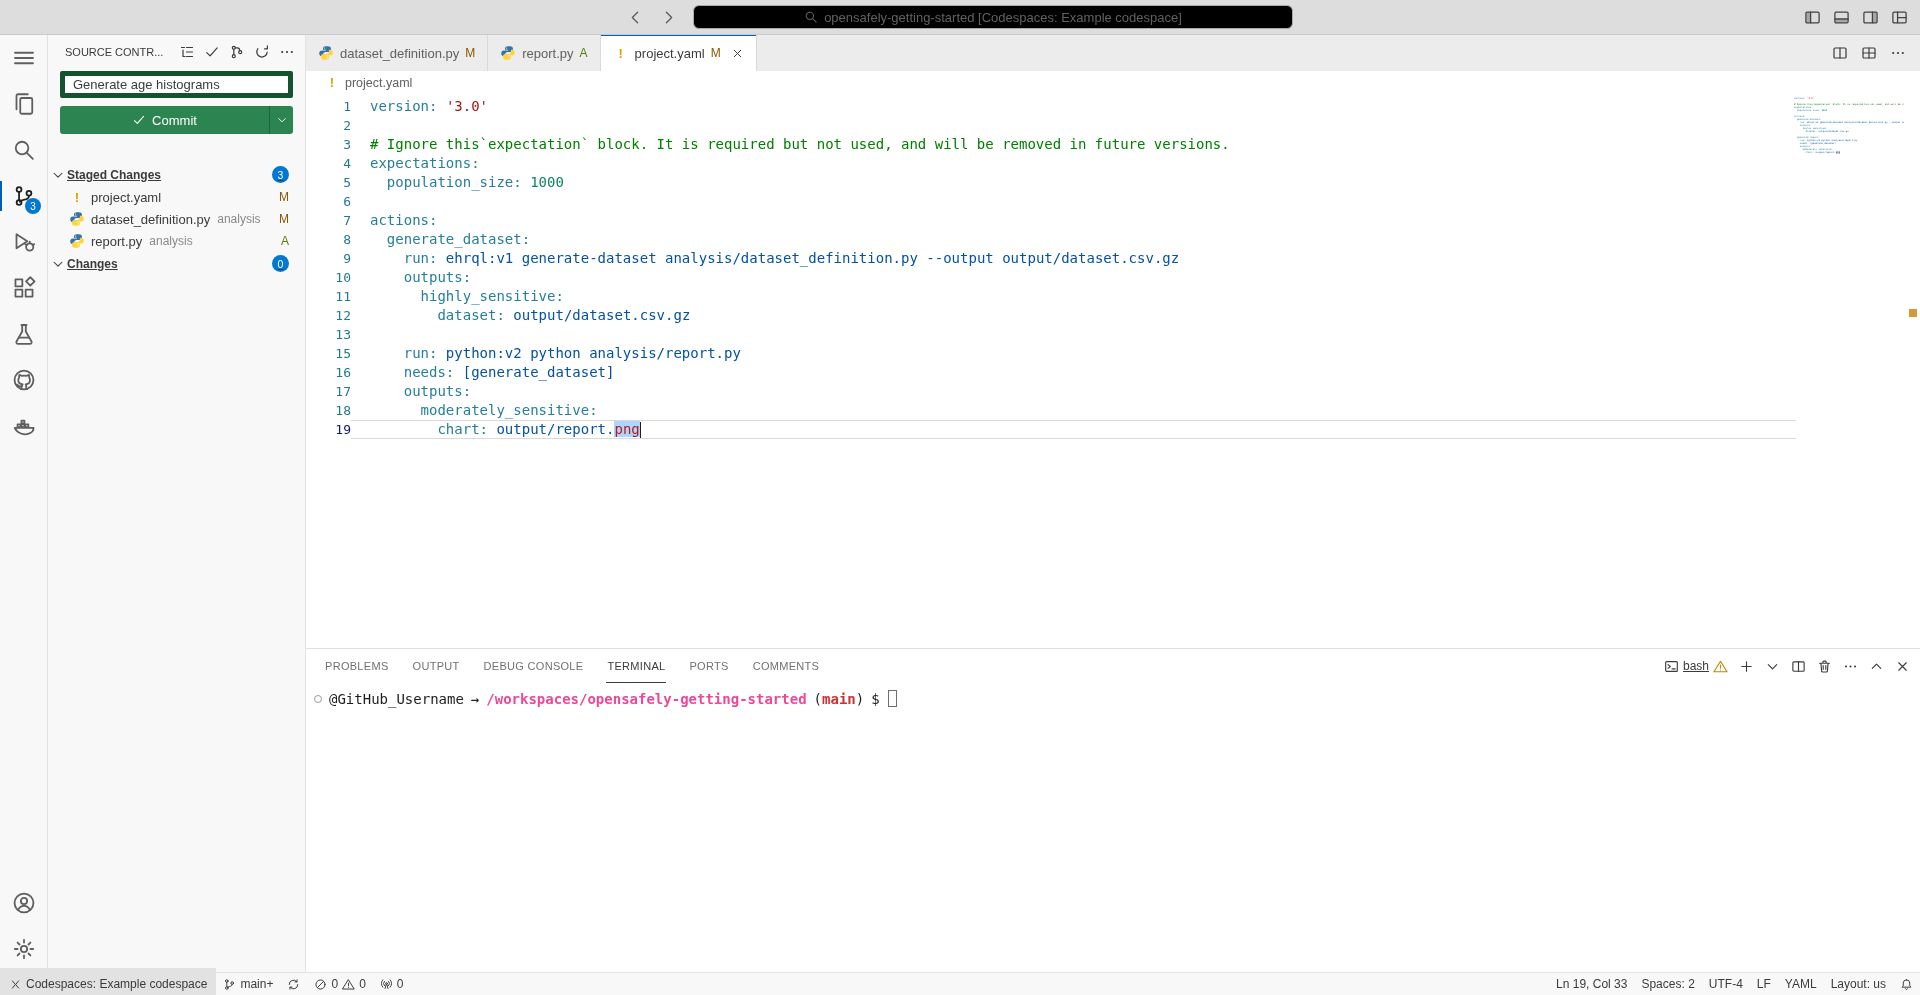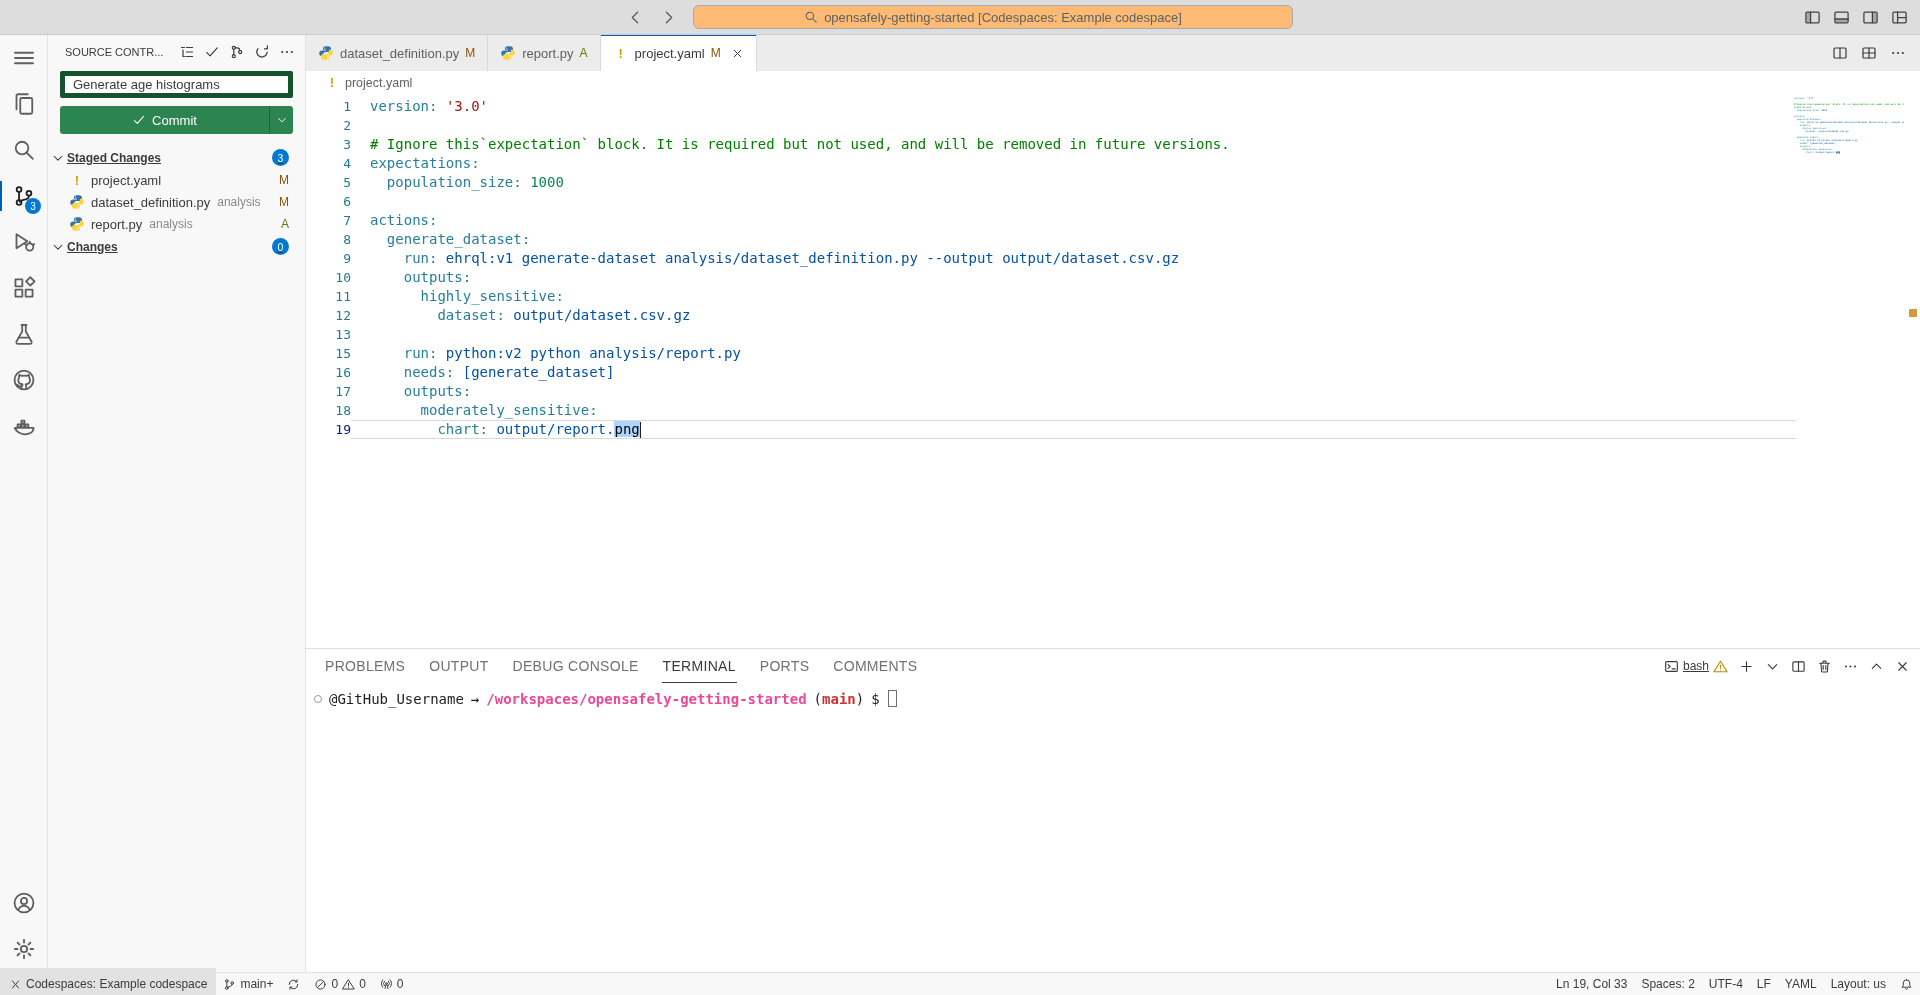--- a/index.html
+++ b/index.html
@@ -10,21 +10,21 @@
     display:flex;flex-direction:column;user-select:none;
   }
   .icon{display:inline-flex;align-items:center;justify-content:center;}
   .icon svg{width:16px;height:16px;display:block;}
 
   
   .titlebar{height:35px;background:#dddddd;border-bottom:1px solid #cacaca;
     display:flex;align-items:center;justify-content:center;position:relative;flex:none;}
   .nav-arrows{display:flex;gap:16px;margin-right:16px;color:#5a5a5a;}
   .nav-arrows .icon svg{width:17px;height:17px;}
-  .cmd-center{width:600px;height:24px;background:#fdba74;border:1px solid #a9a9a9;border-radius:6px;
+  .cmd-center{width:600px;height:24px;background:#000000;border:1px solid #a9a9a9;border-radius:6px;
     display:flex;align-items:center;justify-content:center;gap:6px;color:#616161;font-size:13px;}
   .cmd-center .icon svg{width:14px;height:14px;}
   .tb-right{position:absolute;right:12px;display:flex;gap:12px;color:#424242;}
   .tb-right .icon svg{width:17px;height:17px;}
 
   
   .middle{flex:1;display:flex;min-height:0;}
 
   
   .activitybar{width:48px;background:#f8f8f8;border-right:1px solid #e2e2e2;
@@ -37,21 +37,21 @@
   .ab-badge{position:absolute;right:6px;bottom:5px;min-width:16px;height:16px;padding:0 4px;border-radius:9px;
     background:#0078d4;color:#fff;font-size:10px;display:flex;align-items:center;justify-content:center;}
 
   
   .sidebar{width:258px;background:#f8f8f8;border-right:1px solid #e2e2e2;display:flex;flex-direction:column;flex:none;}
   .sc-header{height:34px;display:flex;align-items:center;padding:0 10px 0 17px;}
   .sc-title{font-size:11px;color:#3b3b3b;flex:1;white-space:nowrap;overflow:hidden;}
   .sc-icons{display:flex;gap:9px;color:#3b3b3b;}
   .commit-input{margin:2px 12px 0;height:27px;border:5px solid #14532d;border-radius:2px;background:#fff;
     padding:0 8px;font-size:13px;color:#3b3b3b;font-family:"Liberation Sans",sans-serif;outline:none;width:calc(100% - 24px);}
-  .commit-btn{margin:8px 12px 0;height:28px;border-radius:3px;background:#2c8550;color:#fff;display:flex;align-items:stretch;cursor:pointer;overflow:hidden;}
+  .commit-btn{margin:8px 12px 17px;height:28px;border-radius:3px;background:#2c8550;color:#fff;display:flex;align-items:stretch;cursor:pointer;overflow:hidden;}
   .commit-main{flex:1;display:flex;align-items:center;justify-content:center;gap:6px;font-size:13px;}
   .commit-main .icon svg{width:14px;height:14px;}
   .commit-drop{width:24px;display:flex;align-items:center;justify-content:center;border-left:1px solid rgba(0,0,0,.25);}
   .commit-drop svg{width:12px;height:12px;}
   .scm-sections{margin-top:12px;flex:1;overflow:hidden;}
   .section-header{height:23px;display:flex;align-items:center;padding:0 16px 0 3px;font-weight:700;font-size:12px;color:#3b3b3b;cursor:pointer;text-decoration:underline;}
   .section-header .icon svg{width:14px;height:14px;}
   .section-header .sec-label{margin-left:2px;flex:1;}
   .sec-badge{min-width:17px;height:17px;padding:0 5px;border-radius:9px;background:#0078d4;color:#fff;
     font-size:10.5px;font-weight:400;display:flex;align-items:center;justify-content:center;}
@@ -79,32 +79,32 @@
   .code-area{height:554px;position:relative;overflow:hidden;flex:none;
     font-family:"DejaVu Sans Mono","Liberation Mono",monospace;font-size:14px;line-height:19px;}
   .code-lines{padding-top:3px;width:1490px;}
   .code-line{display:flex;height:19px;}
   .ln{width:45px;flex:none;text-align:right;color:#237893;font-size:13px;line-height:19px;}
   .lc{flex:1;padding-left:19px;white-space:pre;color:#1e1e1e;}
   .code-line.current .ln{color:#0b216f;}
   .code-line.current .lc{box-shadow:inset 0 1px 0 #d9d9d9, inset 0 -1px 0 #d9d9d9;}
   .t-k{color:#267f99;} .t-v{color:#0451a5;} .t-s{color:#a31515;} .t-n{color:#098658;}
   .t-c{color:#008000;} .t-p{color:#1e1e1e;}
-  .t-vh{color:#000000;background:#add6ff;}
+  .t-vh{color:#b91c1c;background:#add6ff;}
   .caret{display:inline-block;width:1.5px;height:16px;background:#1e1e1e;vertical-align:middle;}
   .minimap{position:absolute;top:3px;right:16px;width:110px;font-size:2.4px;line-height:3px;
     white-space:pre;overflow:hidden;pointer-events:none;}
   .minimap .mm-line{height:3px;white-space:pre;}
   .ov-marker{position:absolute;right:3px;top:215px;width:8px;height:8px;background:#d18616;opacity:.85;}
 
   
   .panel{height:324px;border-top:1px solid #e0e0e0;display:flex;flex-direction:column;flex:none;background:#fff;}
   .panel-header{height:34px;display:flex;align-items:center;padding:0 10px 0 18px;flex:none;}
   .panel-tabs{display:flex;gap:22px;height:100%;}
-  .panel-tab{display:flex;align-items:center;font-size:14px;letter-spacing:.3px;color:#717171;cursor:pointer;
+  .panel-tab{display:flex;align-items:center;font-size:11px;letter-spacing:.3px;color:#717171;cursor:pointer;
     border-bottom:1px solid transparent;padding:0 1px;}
   .panel-tab.active{color:#3b3b3b;border-bottom-color:#3b3b3b;}
   .panel-actions{margin-left:auto;display:flex;align-items:center;gap:11px;color:#3b3b3b;}
   .pa-shell{display:flex;align-items:center;gap:4px;font-size:12px;color:#3b3b3b;cursor:pointer;text-decoration:underline;}
   .pa-shell .warn{color:#bf8803;}
   .panel-actions .icon svg{width:15px;height:15px;}
   .terminal{flex:1;padding:7px 0 0 8px;font-family:"DejaVu Sans Mono","Liberation Mono",monospace;font-size:14px;color:#1e1e1e;cursor:text;}
   .term-line{display:flex;align-items:center;white-space:pre;}
   .term-deco{width:8px;height:8px;border:1px solid #9a9a9a;border-radius:50%;margin-right:7px;flex:none;}
   .t-user{color:#1e1e1e;} .t-arrow{color:#1e1e1e;padding:0 7px;}

